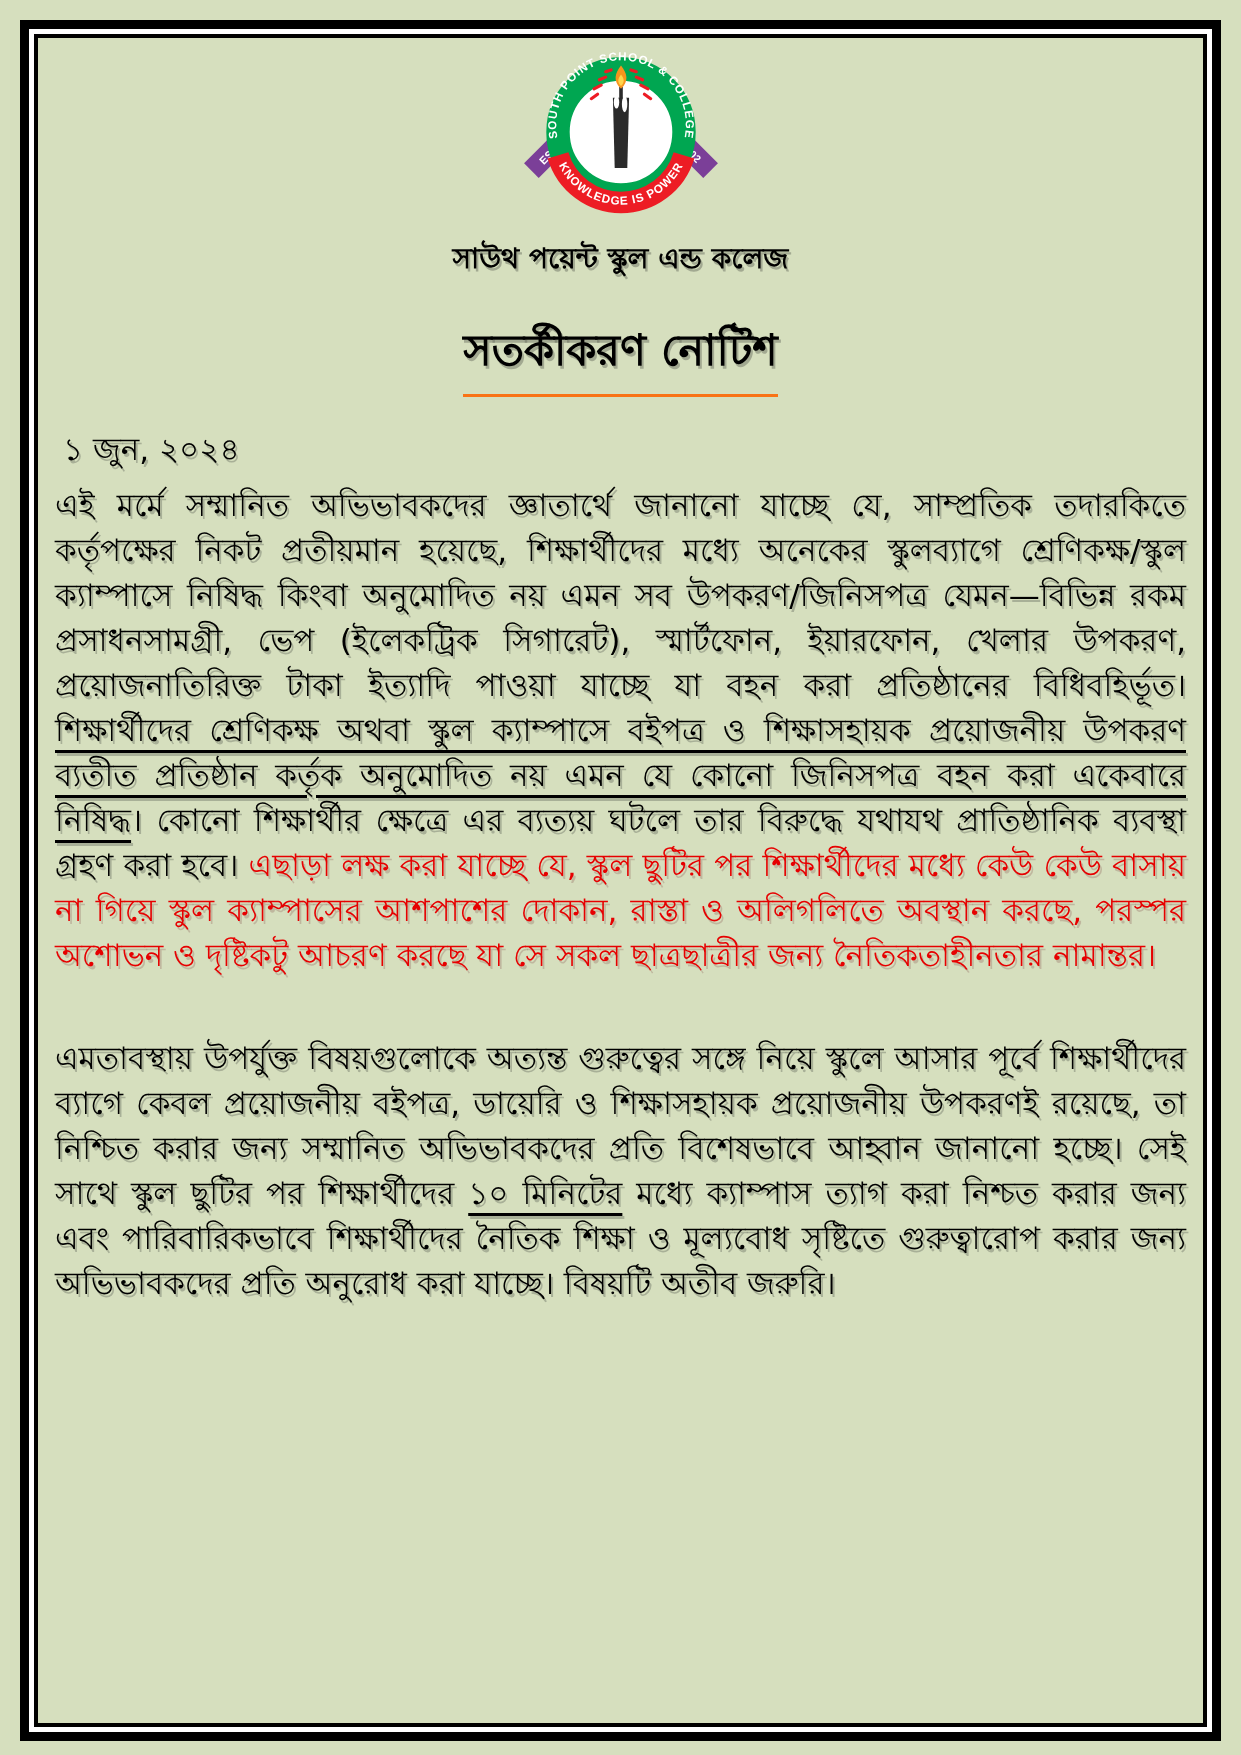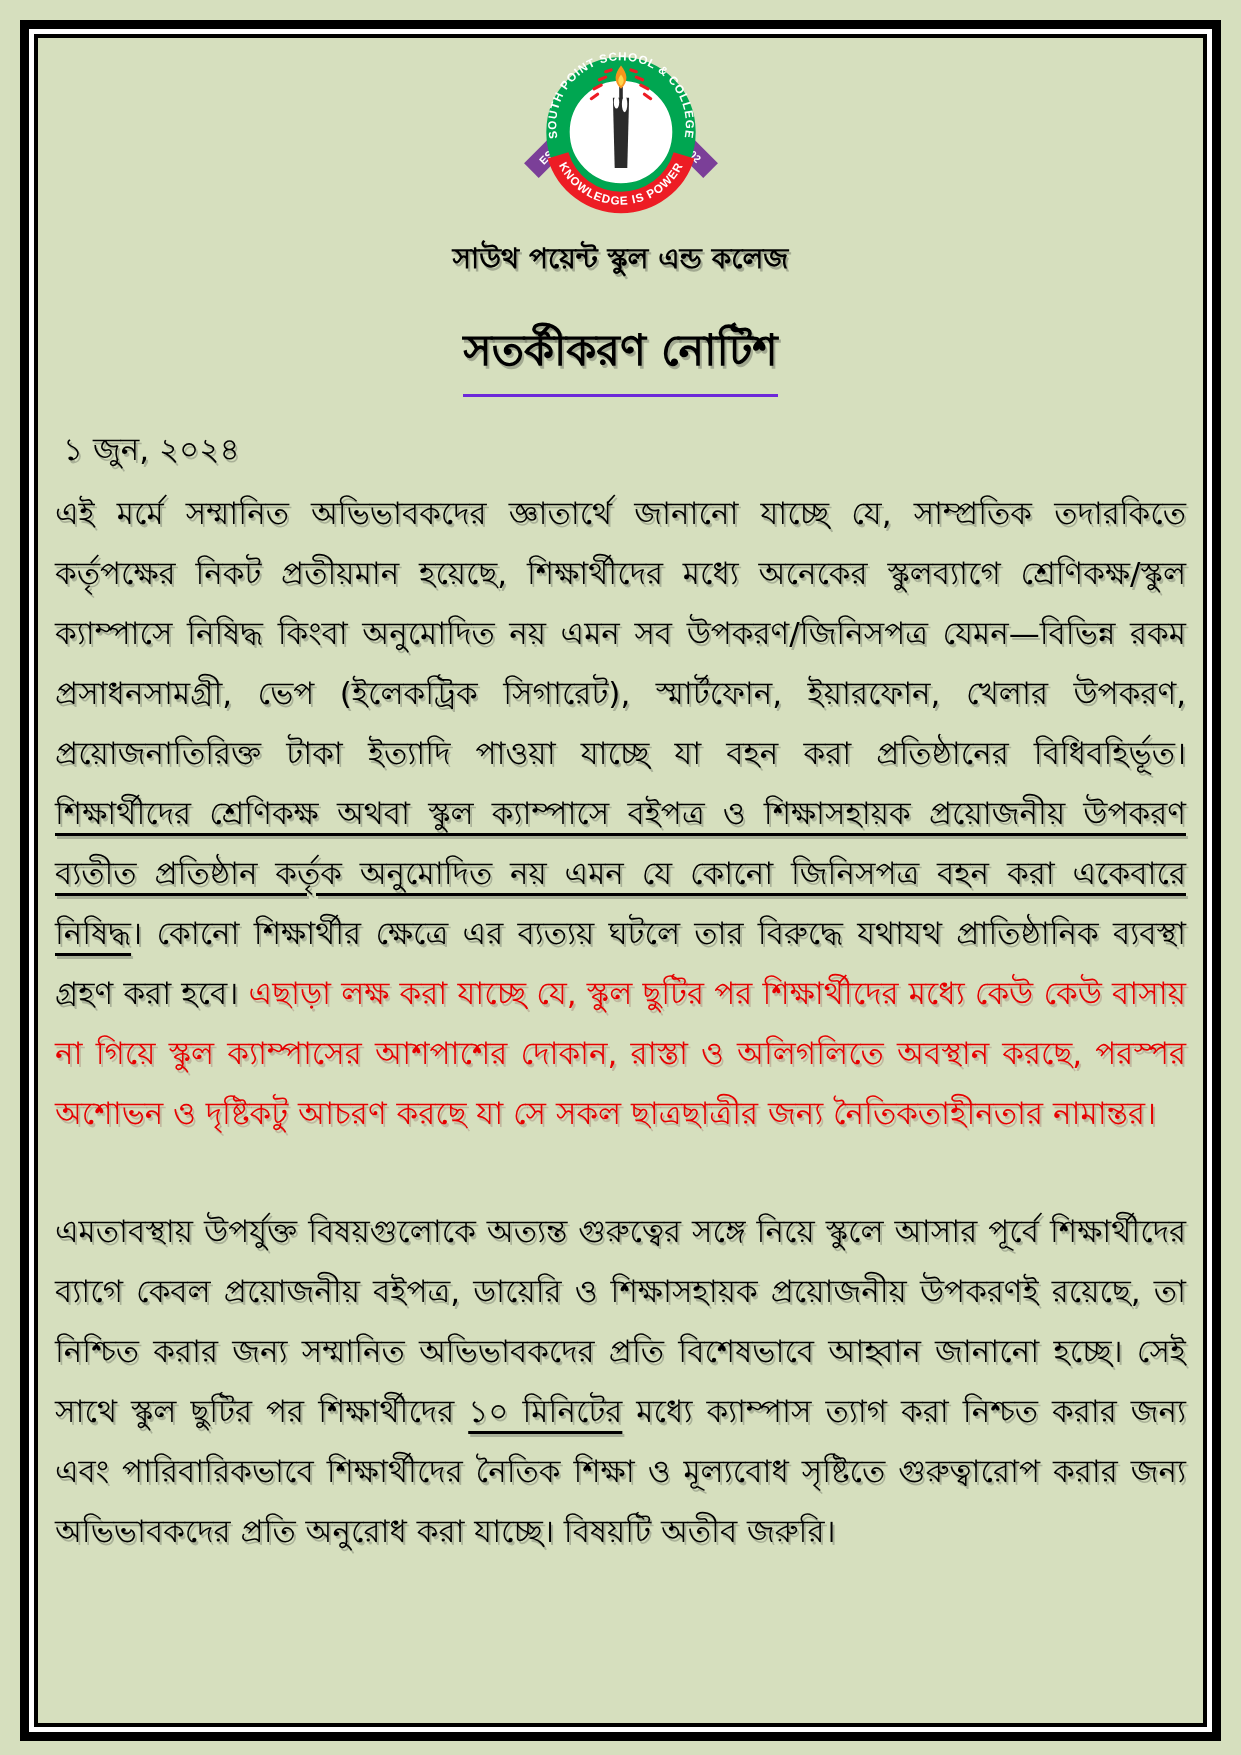--- a/index.html
+++ b/index.html
@@ -21,29 +21,29 @@
   .logo-wrap { text-align:center; margin-top:4px; }
   .hdr { text-align:center; color:#000; }
   .school-name {
     font-size:28px; font-weight:bold; margin-top:2px;
     text-shadow:2px 3px 0 rgba(100,105,92,0.45);
   }
   .campus { font-size:29px; margin-top:10px; text-shadow:1px 2px 0 rgba(100,105,92,0.35); }
   .title-wrap { text-align:center; margin-top:34px; }
   .notice-title {
     display:inline-block; font-size:43px; font-weight:bold; color:#000;
-    border-bottom:3px solid #6d28d9; padding-bottom:5px;
+    border-bottom:3px solid #f97316; padding-bottom:5px;
     text-shadow:2px 3px 0 rgba(100,105,92,0.45);
   }
   .date-line {
     font-size:31px; margin:28px 0 0 8px; color:#000;
     text-shadow:2px 3px 0 rgba(100,105,92,0.4);
   }
   .body-para {
-    font-size:31px; line-height:60px; text-align:justify; color:#000;
+    font-size:31px; line-height:45px; text-align:justify; color:#000;
     margin:6px 0 0 0;
     text-shadow:2px 3px 0 rgba(100,105,92,0.4);
   }
   .body-para.second { margin-top:58px; }
   .seg-underline {
     text-decoration:underline;
     text-decoration-thickness:2.5px;
     text-underline-offset:9px;
   }
   .seg-red { color:#e60000; text-shadow:2px 3px 0 rgba(150,110,100,0.35); }

